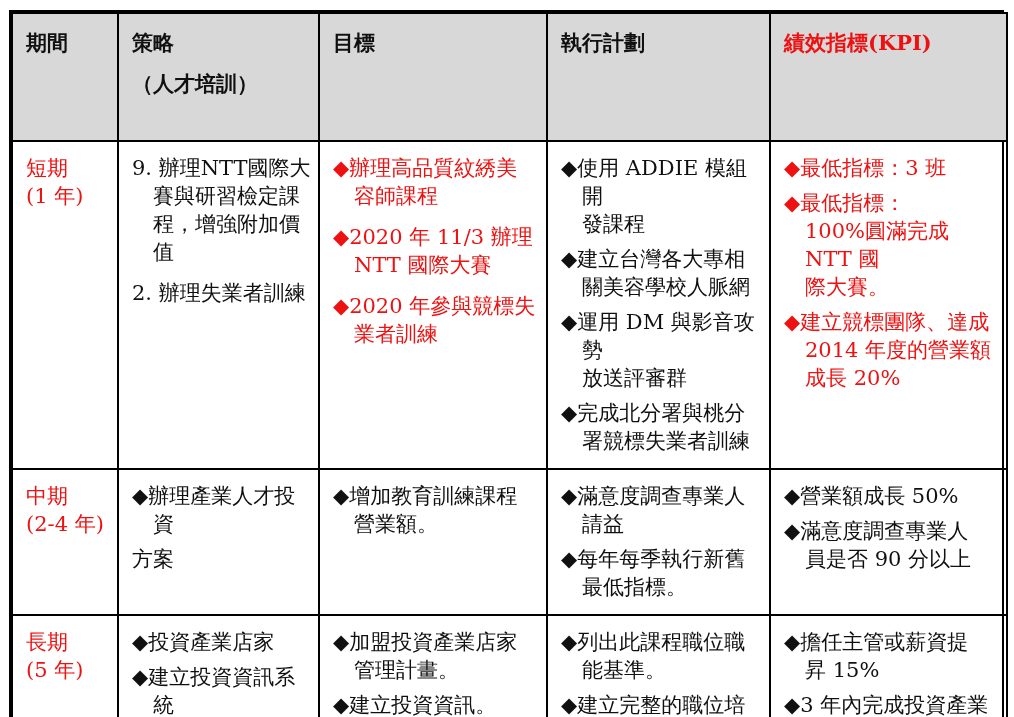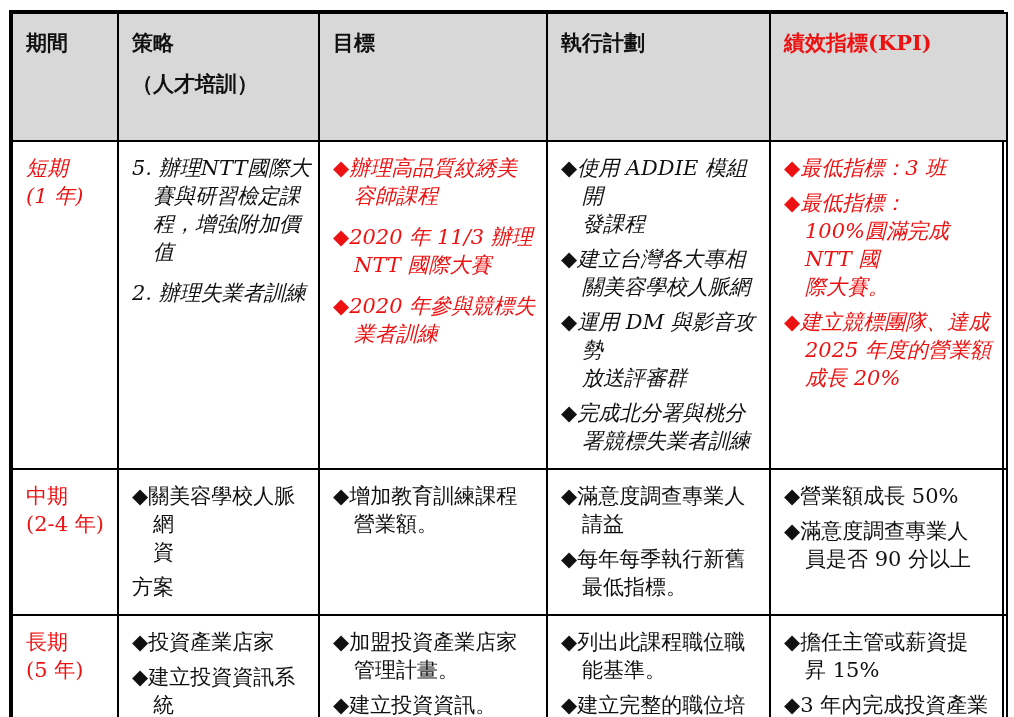--- a/index.html
+++ b/index.html
@@ -37,21 +37,21 @@
     line-height: 28px;
     text-align: left;
     overflow: hidden;
   }
   table.plan th {
     background: var(--header_bg, #d9d9d9);
     font-weight: bold;
     padding-top: 15px;
   }
   tr.r-head { height: 128px; }
-  tr.r-1 { height: 281px; font-style: italic; }
+  tr.r-1 { height: 281px; }
   tr.r-2 { height: 115px; }
   tr.r-3 { height: 128px; }
 
   .para {
     margin: 0 0 7px 0;
     white-space: pre-wrap;
     word-break: break-word;
   }
   .para.hang {
     padding-left: 21px;
@@ -95,21 +95,21 @@
           </th>
       </tr>
     </thead>
     <tbody>
       <tr class="r-1">
         <td class="c-red">
             <p class="para">短期
 (1 年)</p>
           </td>
         <td class="c-black">
-            <p class="para hang">5. 辦理NTT國際大
+            <p class="para hang">9. 辦理NTT國際大
 賽與研習檢定課
 程，增強附加價
 值</p>
             <p class="para hang gap">2. 辦理失業者訓練</p>
           </td>
         <td class="c-red">
             <p class="para hang">◆辦理高品質紋綉美
 容師課程</p>
             <p class="para hang gap">◆2020 年 11/3 辦理
 NTT 國際大賽</p>
@@ -125,31 +125,31 @@
 放送評審群</p>
             <p class="para hang">◆完成北分署與桃分
 署競標失業者訓練</p>
           </td>
         <td class="c-red">
             <p class="para hang">◆最低指標：3 班</p>
             <p class="para hang">◆最低指標：
 100%圓滿完成 NTT 國
 際大賽。</p>
             <p class="para hang">◆建立競標團隊、達成
-2025 年度的營業額
+2014 年度的營業額
 成長 20%</p>
           </td>
       </tr>
       <tr class="r-2">
         <td class="c-red">
             <p class="para">中期
 (2-4 年)</p>
           </td>
         <td class="c-black">
-            <p class="para hang">◆關美容學校人脈網
+            <p class="para hang">◆辦理產業人才投
 資</p>
             <p class="para">方案</p>
           </td>
         <td class="c-black">
             <p class="para hang">◆增加教育訓練課程
 營業額。</p>
           </td>
         <td class="c-black">
             <p class="para hang">◆滿意度調查專業人
 請益</p>

